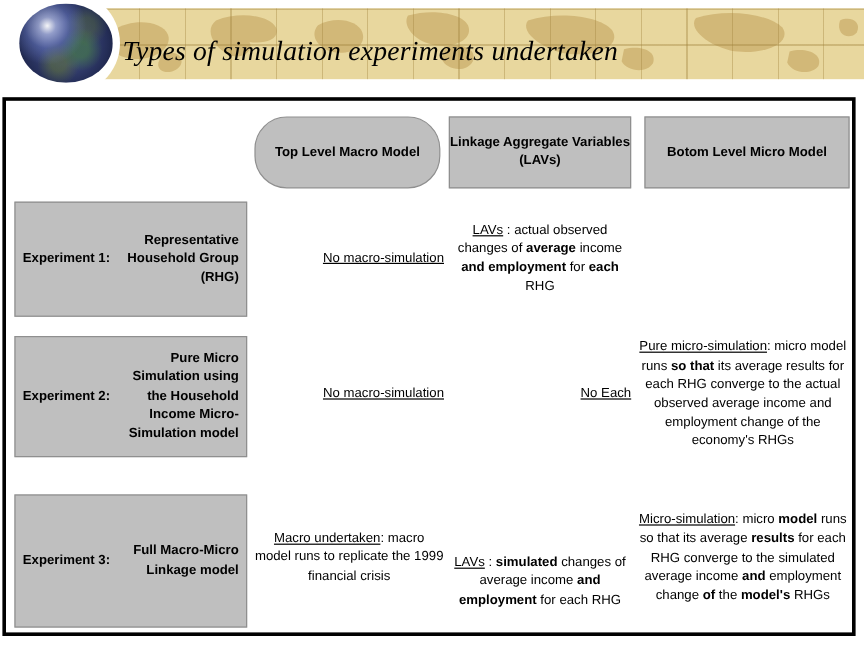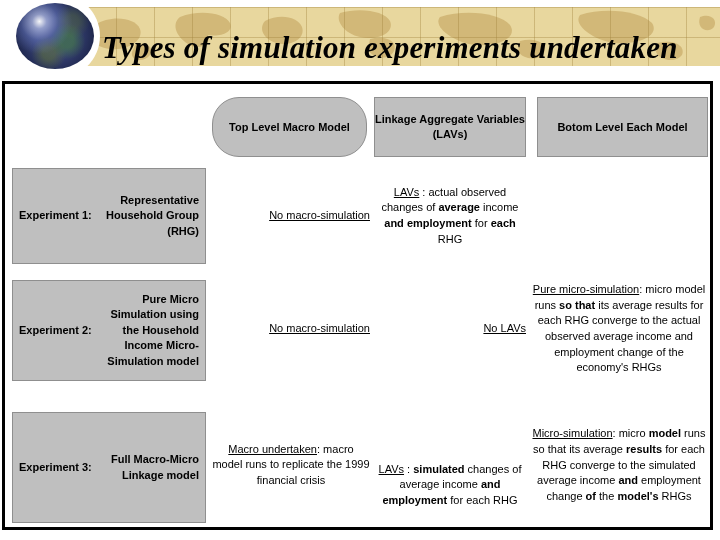--- a/index.html
+++ b/index.html
@@ -34,22 +34,22 @@
     background:
       radial-gradient(circle at 30% 28%, rgba(255,255,255,.95) 0%, rgba(205,215,255,.6) 10%, rgba(120,140,220,.35) 26%, rgba(0,0,0,0) 45%),
       radial-gradient(circle at 66% 58%, rgba(70,130,60,.55) 0 10%, rgba(0,0,0,0) 28%),
       radial-gradient(circle at 42% 76%, rgba(100,120,50,.5) 0 9%, rgba(0,0,0,0) 26%),
       radial-gradient(circle at 72% 28%, rgba(80,100,60,.5) 0 9%, rgba(0,0,0,0) 24%),
       radial-gradient(circle at 50% 50%, #3a4579 35%, #232c55 70%, #0d1126 100%);
   }
   .slide-title {
     position:absolute; left:102px; top:30px; z-index:4;
     font-family:"Liberation Serif", serif;
-    font-weight:bold; font-style:italic;
-    font-size:31px; letter-spacing:0.2px;
+    font-weight:normal; font-style:italic;
+    font-size:23px; letter-spacing:0.2px;
     white-space:nowrap;
   }
   
   .content-box {
     position:absolute; left:2px; top:81px; width:711px; height:449px;
     border:3px solid var(--border,#000);
     background:#fff;
   }
   .graybox {
     position:absolute;
@@ -119,42 +119,42 @@
   <div class="grid-overlay"></div>
 </div>
 <div class="crescent"></div>
 <div class="globe"></div>
 <div class="slide-title">Types of simulation experiments undertaken</div>
 
 <div class="content-box">
 
   <div class="graybox hbox1">Top Level Macro Model</div>
   <div class="graybox hbox2">Linkage Aggregate Variables (LAVs)</div>
-  <div class="graybox hbox3">Botom Level Each Model</div>
+  <div class="graybox hbox3">Botom Level Micro Model</div>
 
   <div class="expbox exp1">
     <span class="exp-label">Experiment 1:</span>
     <span class="exp-desc">Representative Household Group (RHG)</span>
   </div>
   <div class="cell r1c2">
       <div><span class="u">No macro-simulation</span></div>
     </div>
   <div class="cell r1c3">
       <div><span class="u">LAVs</span><span> : actual observed changes of </span><span class="b">average</span><span> income </span><span class="b">and employment</span><span> for </span><span class="b">each</span><span> RHG</span></div>
     </div>
 
   <div class="expbox exp2">
     <span class="exp-label">Experiment 2:</span>
     <span class="exp-desc">Pure Micro Simulation using the Household Income Micro-Simulation model</span>
   </div>
   <div class="cell r2c2">
       <div><span class="u">No macro-simulation</span></div>
     </div>
   <div class="cell r2c3">
-      <div><span class="u">No LAVs</span></div>
+      <div><span class="u">No Each</span></div>
     </div>
   <div class="cell r2c4">
       <div><span class="u">Pure micro-simulation</span><span>: micro model runs </span><span class="b">so that</span><span> its average results for each RHG converge to the actual observed average income and employment change of the economy's RHGs</span></div>
     </div>
 
   <div class="expbox exp3">
     <span class="exp-label">Experiment 3:</span>
     <span class="exp-desc">Full Macro-Micro Linkage model</span>
   </div>
   <div class="cell r3c2">

